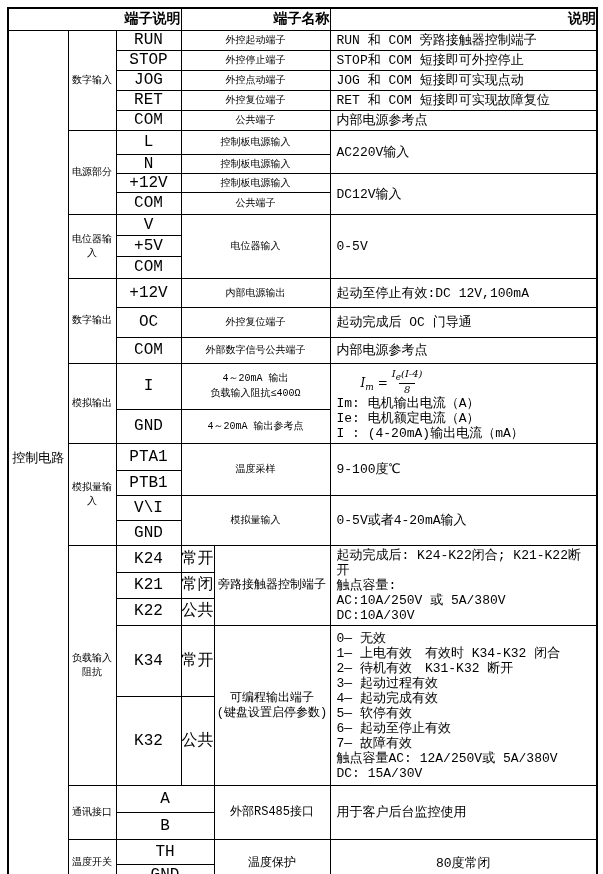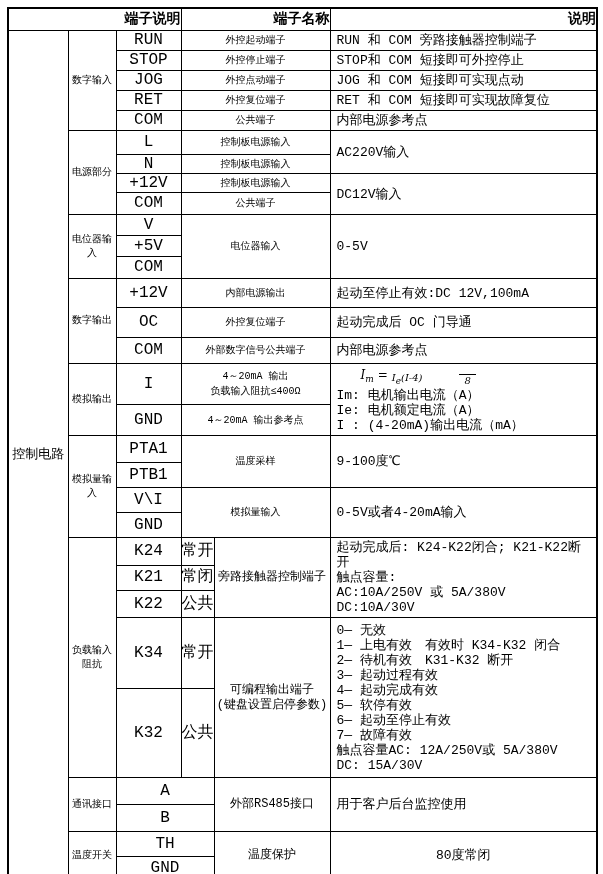--- a/index.html
+++ b/index.html
@@ -11,21 +11,21 @@
   .g{text-align:center;font-size:10px;line-height:14px;word-break:break-all;}
   .t{text-align:center;font-size:16px;}
   .n{text-align:center;font-size:10px;}
   .n5{text-align:center;font-size:12px;}
   .d{text-align:left;padding:2px 4px 2px 6px;font-size:13px;}
   .dc{text-align:center;font-size:13px;}
   .ml{white-space:pre-line;}
   .formula{font-family:"DejaVu Serif","Liberation Serif",serif;font-style:italic;font-size:12px;
            display:flex;align-items:flex-end;gap:4px;margin:2px 0 1px 24px;}
   .formula sub{font-size:9px;font-style:italic;}
-  .frac{display:inline-flex;flex-direction:row;align-items:center;font-size:10px;line-height:11px;gap:37px;}
+  .frac{display:inline-flex;flex-direction:column;align-items:center;font-size:10px;line-height:11px;}
   .frac .den{border-top:1px solid #000;padding:0 5px;}
 </style>
 </head>
 <body>
 
 <table>
   <colgroup>
     <col style="width:60px">
       <col style="width:48px">
       <col style="width:65px">

